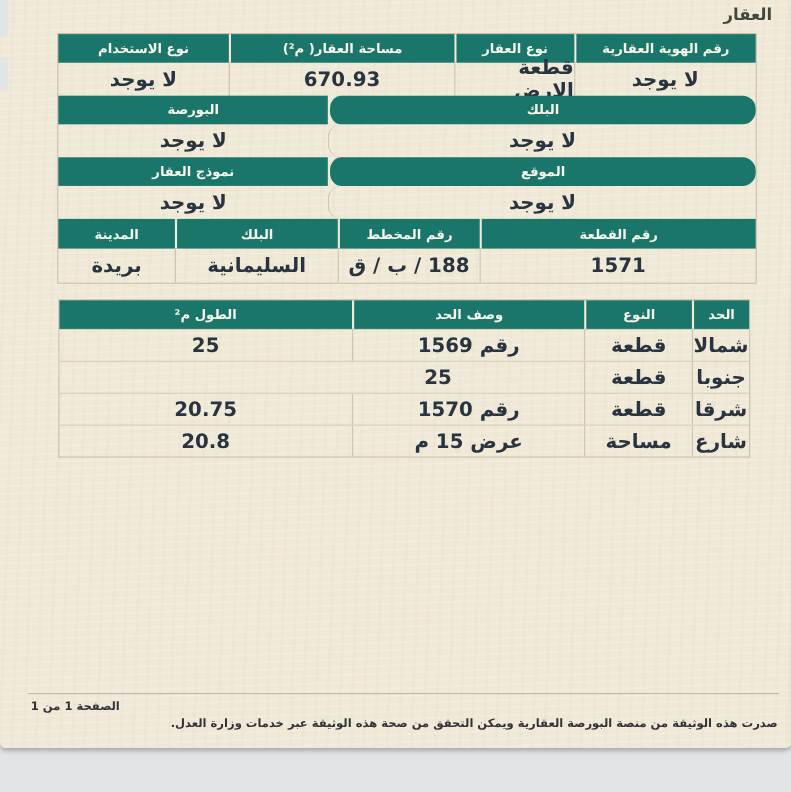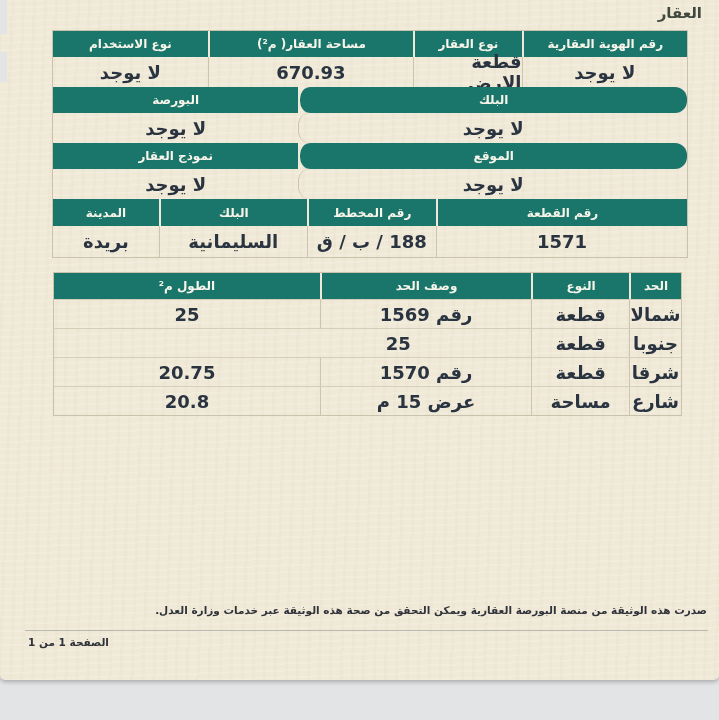--- a/index.html
+++ b/index.html
@@ -62,21 +62,21 @@
   
   .wG1{width:39.6%;} .wG2{width:20.4%;} .wG3{width:23.3%;} .wG4{width:16.7%;}
   
   .wC1{width:8.3%;} .wC2{width:15.6%;} .wC3{width:33.7%;} .wC4{width:42.4%;}
 
   .footer-line{
     position:absolute; left:25px; top:630px; width:683px;
     border-top:1px solid #8f8f8f; opacity:0.55;
   }
   .disclaimer{
-    position:absolute; right:12px; top:604px;
+    position:absolute; right:12px; top:652px;
     font-size:10.5px; font-weight:bold; color:#30333a;
     direction:rtl; white-space:nowrap;
   }
   .pagenum{
     position:absolute; left:28px; top:636px;
     font-size:10.5px; font-weight:bold; color:#30333a;
     direction:rtl; white-space:nowrap;
   }
 </style>
 </head>

